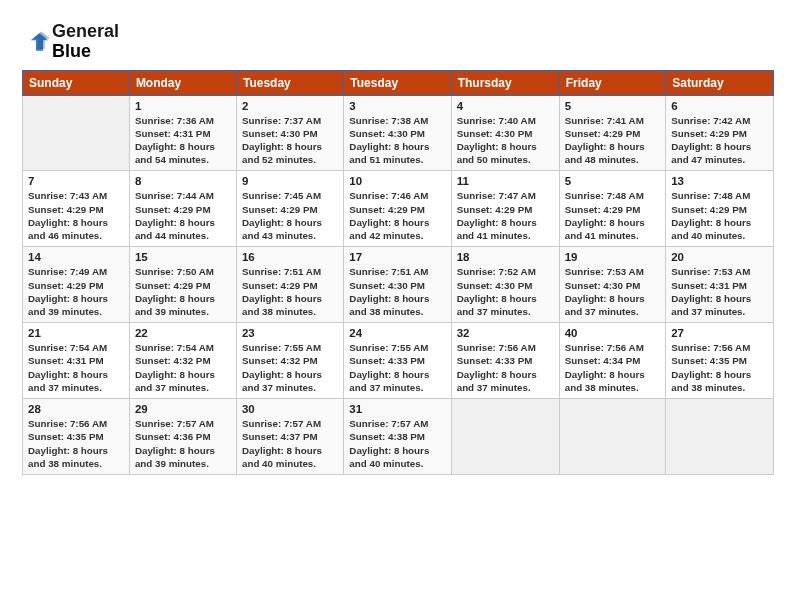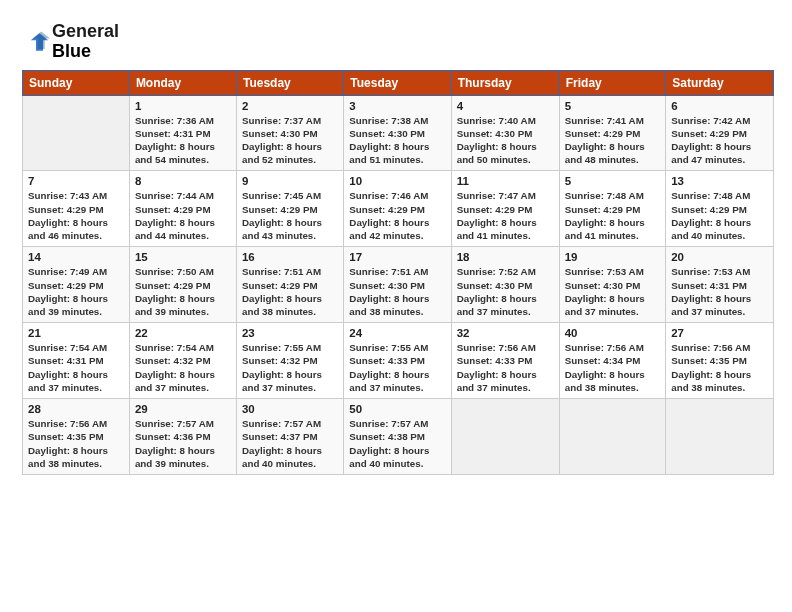--- a/index.html
+++ b/index.html
@@ -256,21 +256,21 @@
           </td>
           <td>
             <span class="day-num">29</span>
             <div class="day-info">Sunrise: 7:57 AM<br>Sunset: 4:36 PM<br>Daylight: 8 hours<br>and 39 minutes.</div>
           </td>
           <td>
             <span class="day-num">30</span>
             <div class="day-info">Sunrise: 7:57 AM<br>Sunset: 4:37 PM<br>Daylight: 8 hours<br>and 40 minutes.</div>
           </td>
           <td>
-            <span class="day-num">50</span>
+            <span class="day-num">31</span>
             <div class="day-info">Sunrise: 7:57 AM<br>Sunset: 4:38 PM<br>Daylight: 8 hours<br>and 40 minutes.</div>
           </td>
           <td class="empty-cell"></td>
           <td class="empty-cell"></td>
           <td class="empty-cell"></td>
         </tr>
       </tbody>
   </table>
 </div>
 

